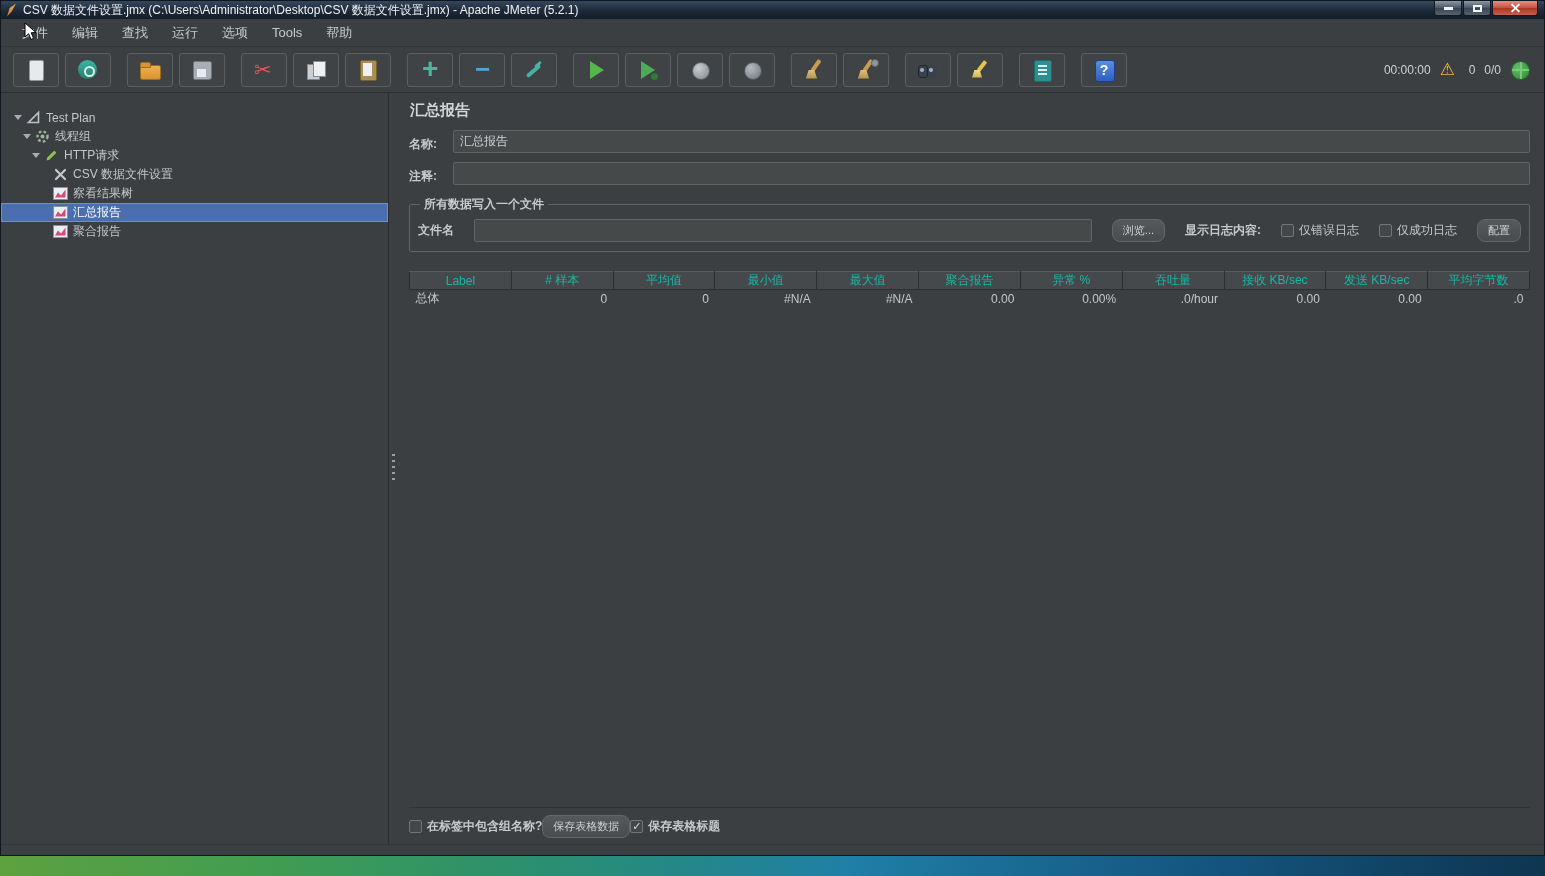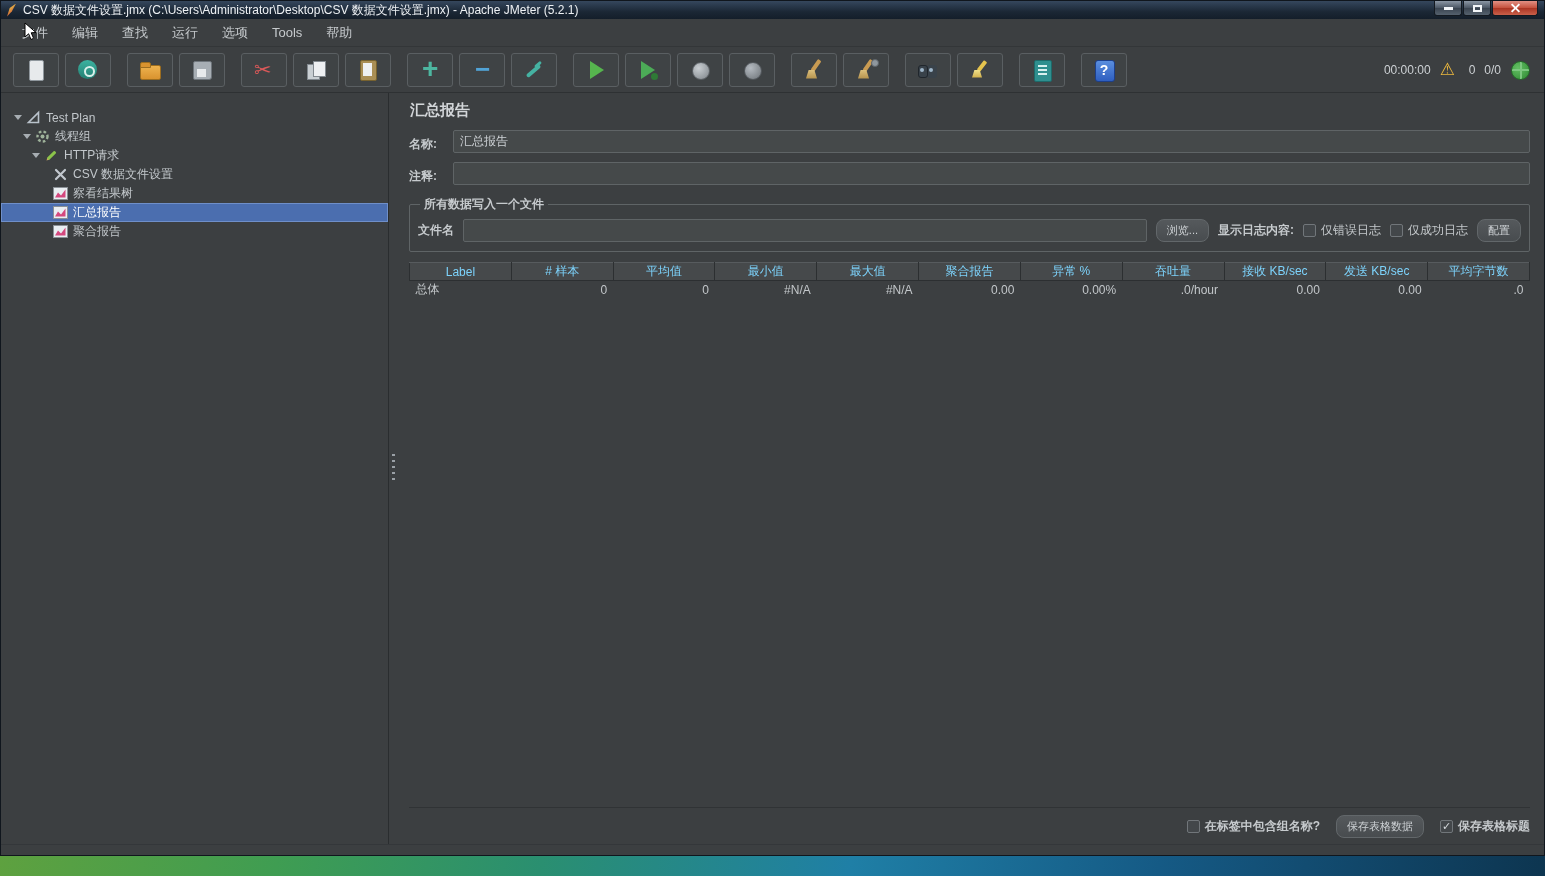--- a/index.html
+++ b/index.html
@@ -103,44 +103,44 @@
   .grip { width:3px; height:30px; background:repeating-linear-gradient(#9aa0a6 0 2px, transparent 2px 6px); }
 
   
   .content { flex:1; display:flex; flex-direction:column; min-width:0; background:#3c3f41;
     padding:6px 14px 0 11px; }
   .panel-title { color:#d3d6d9; font-size:15px; font-weight:bold; padding:2px 0 10px 1px; }
   .form-row { display:flex; align-items:flex-end; margin-bottom:9px; }
   .form-row label { width:44px; flex:0 0 44px; color:#c6cacd; font-size:12px; font-weight:bold; }
   .text-field { flex:1; height:23px; background:#45494a; border:1px solid #5f6466; border-radius:2px;
     color:#ced2d6; font-size:12px; padding:0 6px; font-family:inherit; outline:none; }
-  fieldset.file-group { border:1px solid #5f6466; border-radius:2px; margin:2px 0 8px 0; padding:6px 8px 9px 8px; }
+  fieldset.file-group { border:1px solid #5f6466; border-radius:2px; margin:2px 0 17px 0; padding:6px 8px 9px 8px; }
   fieldset.file-group legend { font-size:12px; font-weight:bold; color:#c6cacd; padding:0 4px; margin-left:2px; }
-  .file-row { display:flex; align-items:center; gap:9px; }
+  .file-row { display:flex; align-items:center; gap:20px; }
   .file-row .flabel { color:#c6cacd; font-size:12px; font-weight:bold; white-space:nowrap; }
   .btn { background:linear-gradient(#55595c,#484c4f); border:1px solid #62676a; border-radius:8px;
     color:#cdd1d4; font-size:11px; padding:3px 10px; cursor:default; font-family:inherit; white-space:nowrap; }
   .cbwrap { display:flex; align-items:center; gap:5px; cursor:default; white-space:nowrap; }
   .cb { width:13px; height:13px; background:#43474a; border:1px solid #71767a; border-radius:2px;
     display:flex; align-items:center; justify-content:center; }
   .cb.checked::after { content:"✓"; color:#d6dade; font-size:11px; font-weight:bold; line-height:11px; }
   .cb-label { color:#c6cacd; font-size:12px; }
   .cb-label.bold { font-weight:bold; }
 
   table.stats { width:100%; border-collapse:collapse; table-layout:fixed; margin-top:2px; }
-  table.stats th { height:18px; background:#46494b; color:#7dd3fc; font-size:12px; font-weight:normal;
+  table.stats th { height:18px; background:#46494b; color:#14b8a6; font-size:12px; font-weight:normal;
     border:1px solid #2c2f31; border-top:1px solid #575b5e; text-align:center; padding:0 4px;
     overflow:hidden; white-space:nowrap; }
   table.stats td { height:17px; color:#c3c7ca; font-size:12px; text-align:right; padding:0 6px;
     overflow:hidden; white-space:nowrap; }
   table.stats td.l { text-align:left; }
   .table-space { flex:1; }
 
   .content-footer { height:37px; flex:0 0 37px; border-top:1px solid #303335;
-    display:flex; align-items:center; justify-content:flex-end; gap:16px; }
+    display:flex; align-items:center; justify-content:flex-start; }
 
   .window-bottom { height:11px; flex:0 0 11px; background:#3c3f41; border-top:1px solid #34373a; }
 
   
   .desktop-strip { position:absolute; left:0; top:856px; width:1545px; height:20px;
     background:linear-gradient(100deg,#5ea13f 0%,#3f9d52 18%,#2a8f70 35%,#1f7fa6 55%,#155a85 75%,#0d3550 100%); }
 
   .cursor { position:absolute; left:24px; top:22px; z-index:50; }
 </style>
 </head>

